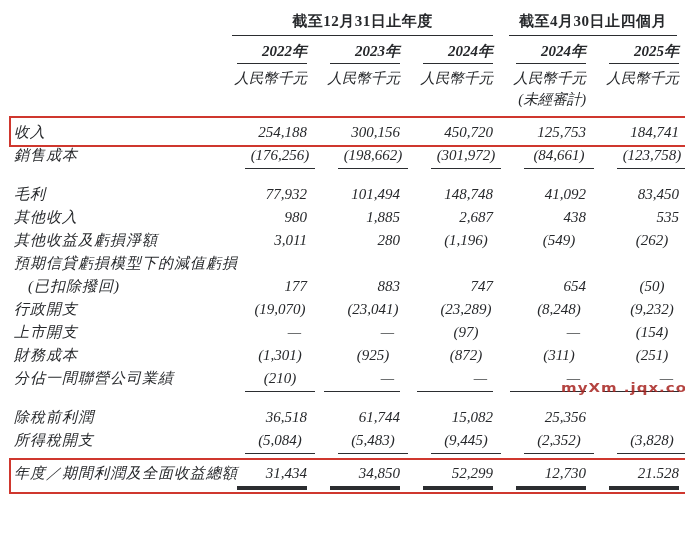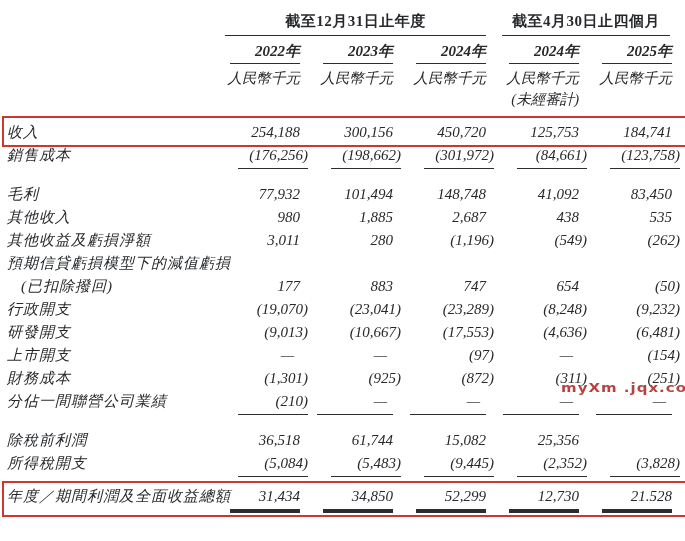--- a/index.html
+++ b/index.html
@@ -1,21 +1,21 @@
 <!DOCTYPE html>
 <html style="--red: #cf372e;"><head>
 <meta charset="utf-8">
 <style>
   :root { --red:#cf372e; --ink:#26282b; --line:#2b2d30; }
   html,body { margin:0; padding:0; }
   body {
     width:685px; height:541px; background:#ffffff; overflow:hidden;
     font-family:"Liberation Serif","DejaVu Serif",serif; color:var(--ink);
   }
-  .page { position:relative; width:685px; height:401px; padding:8px 0 0 5px; box-sizing:border-box;border-radius:27px; }
+  .page { position:relative; width:685px; height:401px; padding:8px 0 0 12px; box-sizing:border-box;border-radius:27px; }
 
   
   .g6 { display:grid; grid-template-columns:202px repeat(5,93px); }
 
   
   .ghead { display:grid; grid-template-columns:202px 279px 186px; padding-top:4px; }
   .gtitle { display:block; text-align:center; font-weight:bold; font-size:15px;
             border-bottom:1.6px solid var(--line); padding-bottom:4px; letter-spacing:0.5px; }
   .gcell1 .gtitle { margin-left:18px; }
   .gcell2 .gtitle { margin-left:16px; margin-right:2px; }
@@ -30,21 +30,21 @@
   
   #rows { margin-top:4px;font-style:italic; }
   .r { position:relative; height:23px; line-height:23px; align-items:baseline; }
   .r.gap  { margin-top:16px; }
   .r.gap1 { margin-top:12px; }
   .r.gap2 { margin-top:10px; }
   .label { padding-left:2px; font-size:15px; letter-spacing:1px; white-space:nowrap; }
   .r.indent .label { padding-left:16px; }
   .num { text-align:right; font-size:15px; white-space:nowrap; }
   .ul { display:inline-block; min-width:70px; text-align:right; }
-  .ul.neg  { margin-right:-8px; }
+  .ul.neg  { margin-right:-8px;text-align:center; }
   .ul.dash { padding-right:6px; color:#3a3c3e; }
 
   
   .r.rule .num .ul { border-bottom:1.5px solid var(--line); padding-bottom:1px; }
   
   .r.dbl .num .ul { position:relative; border-bottom:2px solid var(--line); padding-bottom:1px; }
   .r.dbl .num .ul::after { content:''; position:absolute; left:0; right:0; bottom:-4px; height:2px; background:var(--line); }
 
   
   .r.boxed::before { content:''; position:absolute; left:-3px; right:-6px; top:-5px; bottom:-3px;
@@ -157,28 +157,20 @@
   </div>
       <div class="r g6">
     <div class="label">行政開支</div>
     <div class="num"><span class="ul neg">(19,070)</span></div>
     <div class="num"><span class="ul neg">(23,041)</span></div>
     <div class="num"><span class="ul neg">(23,289)</span></div>
     <div class="num"><span class="ul neg">(8,248)</span></div>
     <div class="num"><span class="ul neg">(9,232)</span></div>
   </div>
       <div class="r g6">
-    <div class="label">研發開支</div>
-    <div class="num"><span class="ul neg">(9,013)</span></div>
-    <div class="num"><span class="ul neg">(10,667)</span></div>
-    <div class="num"><span class="ul neg">(17,553)</span></div>
-    <div class="num"><span class="ul neg">(4,636)</span></div>
-    <div class="num"><span class="ul neg">(6,481)</span></div>
-  </div>
-      <div class="r g6">
     <div class="label">上市開支</div>
     <div class="num"><span class="ul dash">—</span></div>
     <div class="num"><span class="ul dash">—</span></div>
     <div class="num"><span class="ul neg">(97)</span></div>
     <div class="num"><span class="ul dash">—</span></div>
     <div class="num"><span class="ul neg">(154)</span></div>
   </div>
       <div class="r g6">
     <div class="label">財務成本</div>
     <div class="num"><span class="ul neg">(1,301)</span></div>

